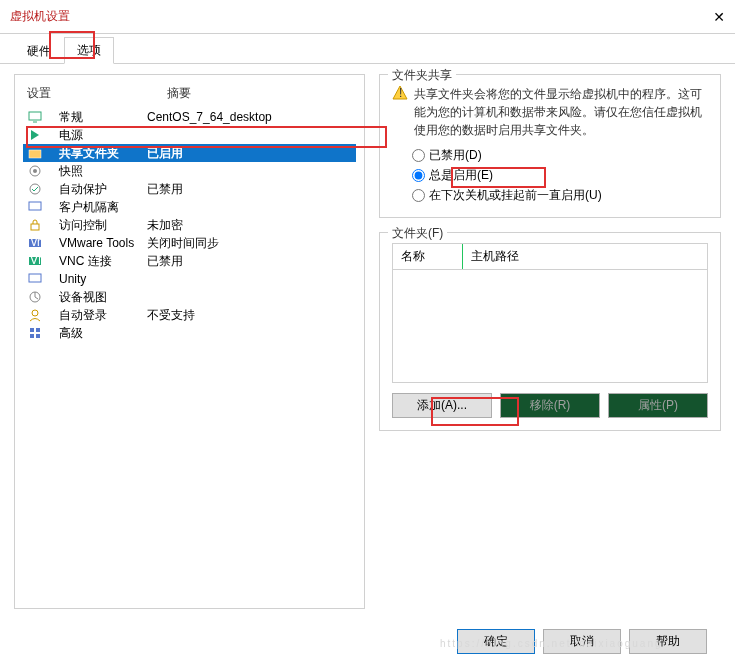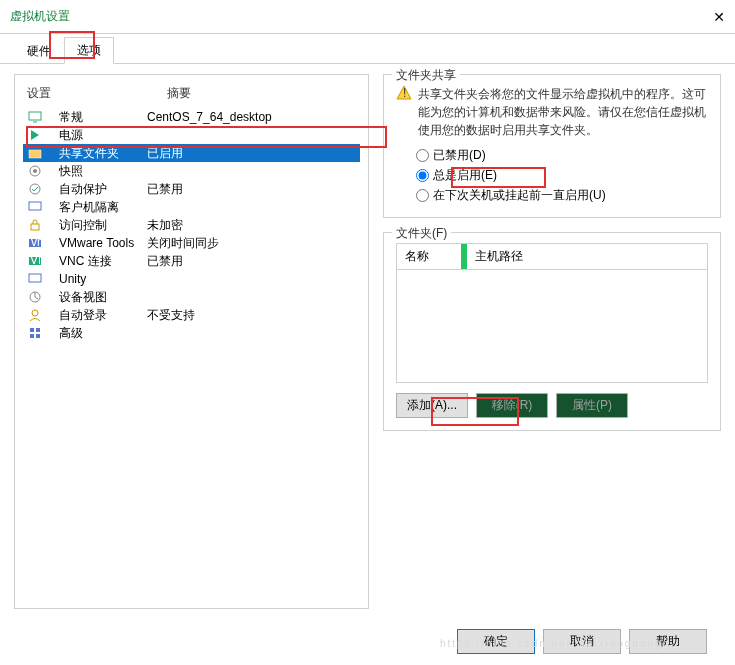--- a/index.html
+++ b/index.html
@@ -1,51 +1,51 @@
 <!DOCTYPE html>
 <html><head>
   <meta charset="utf-8">
   <style>
     * { box-sizing: border-box; font-family: "Microsoft YaHei", "SimSun", sans-serif; font-size: 12px; }
     body { margin: 0; padding: 0; background: #fff; width: 735px; height: 665px; position: relative; }
     .titlebar { height: 34px; border-bottom: 1px solid #d0d0d0; display: flex; align-items: center; padding: 0 10px; justify-content: space-between; }
-    .titlebar .title { color: #15803d; }
+    .titlebar .title { color: #b91c1c; }
     .titlebar .close { font-size: 14px; cursor: pointer; }
     .tabs { display: flex; padding: 6px 14px 0 14px; border-bottom: 1px solid #d0d0d0; height: 30px; align-items: flex-end;}
     .tab { padding: 4px 12px; border: 1px solid transparent; border-bottom: none; cursor: pointer; margin-bottom: -1px; background: transparent;}
     .tab.active { border: 1px solid #d0d0d0; border-bottom: 1px solid #fff; background: #fff; }
     .highlight-box-tab { border: 2px solid #e03030; position: absolute; left: 49px; top: 31px; width: 46px; height: 28px; pointer-events: none;}
     .content { display: flex; padding: 10px 14px; gap: 14px; height: 555px;}
     .left-pane { width: 355px; border: 1px solid #d0d0d0; padding: 8px; overflow: hidden;}
     .left-header { display: flex; padding: 2px 4px; color: #333; }
     .left-header .col1 { width: 140px; }
     .left-list { margin-top: 4px; }
     .row { display: flex; align-items: center; height: 18px; padding: 0 4px; }
-    .row.selected { background: #0f74c9; color: #fff; }
+    .row.selected { background: #0f74c9; color: #fff; font-weight: bold; }
     .row .icon { width: 16px; height: 16px; margin-right: 16px; display: flex; align-items: center; justify-content: center;}
     .row .col1 { width: 120px; display: flex; align-items: center; overflow: hidden;}
     .row .col2 { flex: 1; }
     .highlight-box-row { border: 2px solid #e03030; position: absolute; left: 26px; top: 126px; width: 361px; height: 22px; pointer-events: none;}
     .right-pane { flex: 1; }
     .fieldset { border: 1px solid #d0d0d0; padding: 10px 12px 12px 12px; margin-bottom: 14px; position: relative;}
     .fieldset .legend { position: absolute; top: -8px; left: 8px; background: #fff; padding: 0 4px; color: #333;}
     .warning { display: flex; gap: 6px; align-items: flex-start; margin-bottom: 6px;}
     .warning-icon { width: 16px; height: 16px; flex-shrink: 0;}
     .warning-text { line-height: 1.5; color: #333;}
     .radio-group { padding-left: 20px; }
     .radio-row { display: flex; align-items: center; height: 20px; gap: 4px;}
     .radio-row input { margin: 0; }
     .highlight-box-radio { border: 2px solid #e03030; position: absolute; left: 451px; top: 167px; width: 95px; height: 21px; pointer-events: none;}
     .folder-list { border: 1px solid #d0d0d0; height: 140px; }
     .folder-header { display: flex; border-bottom: 1px solid #d0d0d0; background: #fff;}
-    .folder-header div { padding: 4px 8px; border-right: 6px solid #22c55e;}
+    .folder-header div { padding: 4px 8px; border-right: 1px solid #22c55e;}
     .folder-header .fh1 { width: 70px; }
     .folder-header .fh2 { flex: 1; border-right: none;}
     .folder-buttons { display: flex; gap: 8px; margin-top: 10px; justify-content: flex-start;}
-    .btn { padding: 3px 0; width: 72px; text-align: center; border: 1px solid #adadad; background: #e1e1e1; cursor: pointer; }
+    .btn { padding: 3px 0; width: 100px; text-align: center; border: 1px solid #adadad; background: #e1e1e1; cursor: pointer; }
     .btn.disabled { color: #a0a0a0; background: #14532d; cursor: default;}
     .highlight-box-add { border: 2px solid #e03030; position: absolute; left: 431px; top: 397px; width: 88px; height: 29px; pointer-events: none;}
     .footer { display: flex; justify-content: flex-end; gap: 8px; padding: 10px 28px; }
     .footer .btn { width: 78px; }
     .btn.primary { border-color: #0f74c9; }
     .watermark { position: absolute; bottom: 16px; left: 440px; color: #d8d8d8; font-size: 10px; letter-spacing: 2px;}
     svg { width: 16px; height: 16px; }
   </style>
 </head>
 <body>

